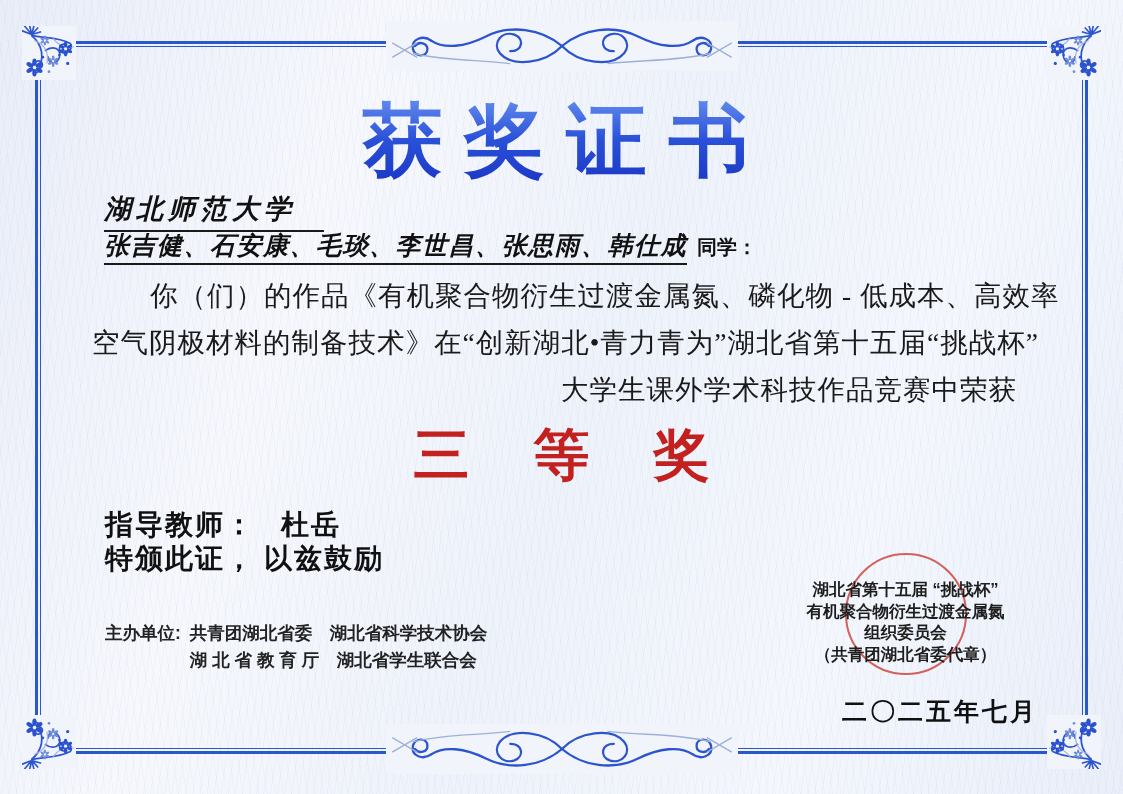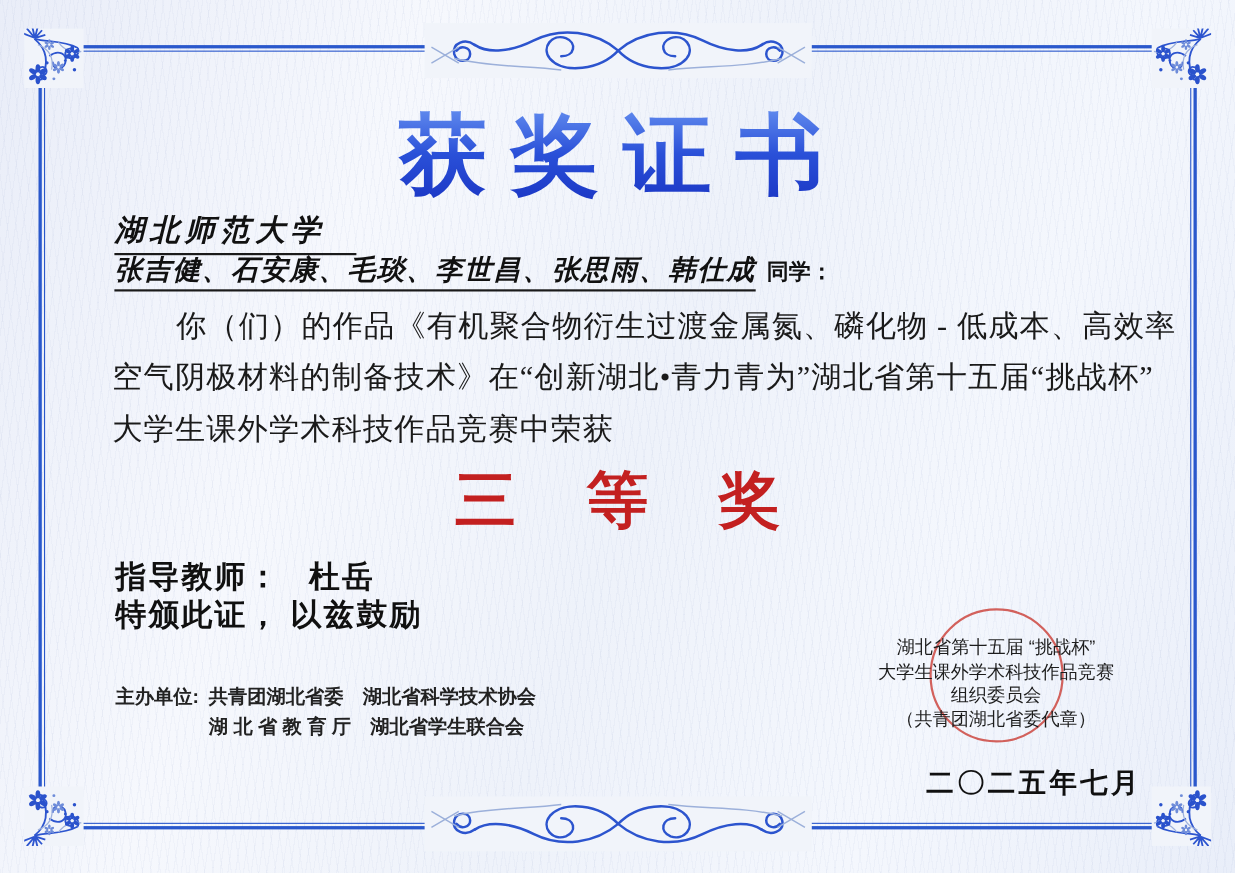--- a/index.html
+++ b/index.html
@@ -33,42 +33,42 @@
     -webkit-background-clip:text; background-clip:text; -webkit-text-fill-color:transparent;
     z-index:4;
   }
   .school-line { position:absolute; left:104px; top:191px; z-index:4; }
   .school { display:inline-block; border-bottom:2px solid #1a1a1a; padding:0 28px 3px 0;
             font-size:27px; font-weight:bold; font-style:italic; letter-spacing:5px; color:#111; }
   .names-line { position:absolute; left:104px; top:229px; z-index:4; }
   .names { display:inline-block; border-bottom:2px solid #1a1a1a; padding-bottom:1px;
            font-size:25px; font-weight:bold; font-style:italic; letter-spacing:1.5px; color:#111; }
   .salutation { font-size:20px; font-weight:700; margin-left:10px; color:#111; }
-  .body-block { position:absolute; left:102px; top:272px; width:925px; color:#1a1a1a; z-index:4; }
+  .body-block { position:absolute; left:92px; top:272px; width:925px; color:#1a1a1a; z-index:4;text-align:right; }
   .body-line { font-size:27.5px; line-height:47px; white-space:nowrap; letter-spacing:1px; font-weight:500; }
   .body-line.first { padding-left:58px; }
   .award {
     position:absolute; top:418px; left:0; width:100%; box-sizing:border-box; text-align:center;
     font-size:56px; font-weight:bold; color:#c32020; letter-spacing:64px; padding-left:64px; z-index:4;
   }
   .advisor { position:absolute; left:105px; top:506px; font-size:28px; font-weight:bold;
              letter-spacing:2px; color:#101010; z-index:4; }
   .advisor-name { margin-left:26px; }
   .closing { position:absolute; left:105px; top:540px; font-size:28px; font-weight:bold;
              letter-spacing:2px; color:#101010; white-space:pre; z-index:4; }
   .organizers { position:absolute; left:105px; top:620px; display:flex;
                 font-family:"Liberation Sans","DejaVu Sans",sans-serif; font-weight:bold;
                 font-size:17.5px; color:#222; z-index:4; }
   .organizers .label { white-space:pre; line-height:26.5px; }
   .organizers .rows { margin-left:9px; }
   .organizers .row { line-height:26.5px; white-space:pre; }
   .seal-circle { position:absolute; left:845px; top:553px; width:118px; height:118px;
                  border:2.6px solid rgba(205,70,64,0.85); border-radius:50%; z-index:2; }
   .seal-block { position:absolute; left:763px; top:579px; width:285px; text-align:center;
-                font-family:"Liberation Sans","DejaVu Sans",sans-serif; font-weight:normal;
+                font-family:"Liberation Sans","DejaVu Sans",sans-serif; font-weight:bold;
                 font-size:16.5px; line-height:21.5px; color:#1d1d1d; z-index:4; }
   .date { position:absolute; left:758px; top:695px; width:280px; text-align:right;
           font-size:25px; font-weight:600; letter-spacing:3px; color:#101010; z-index:4; }
 </style>
 </head>
 <body>
 
 <svg width="0" height="0" style="position:absolute" aria-hidden="true">
   <defs>
     <g id="f6">
@@ -190,20 +190,20 @@
     <span class="rows">
       <span class="row" style="display:block">共青团湖北省委　湖北省科学技术协会</span>
       <span class="row" style="display:block">湖 北 省 教 育 厅　湖北省学生联合会</span>
     </span>
   </div>
 
   <div class="seal-circle"></div>
 
   <div class="seal-block">
     <div>湖北省第十五届 “挑战杯”</div>
-    <div>大学生课外学术科技作品竞赛</div>
+    <div>有机聚合物衍生过渡金属氮</div>
     <div>组织委员会</div>
     <div>（共青团湖北省委代章）</div>
   </div>
 
   <div class="date">二〇二五年七月</div>
 
 </div>
 
 </body></html>

